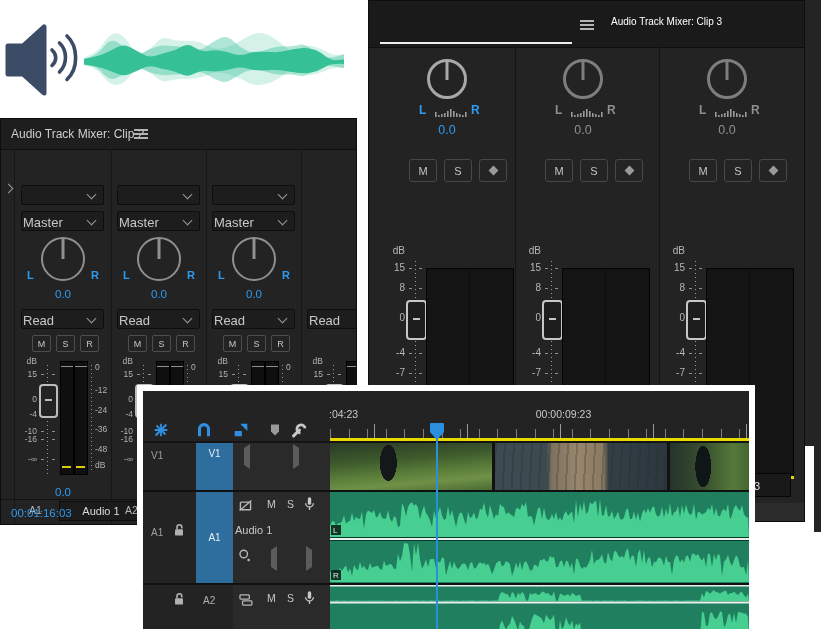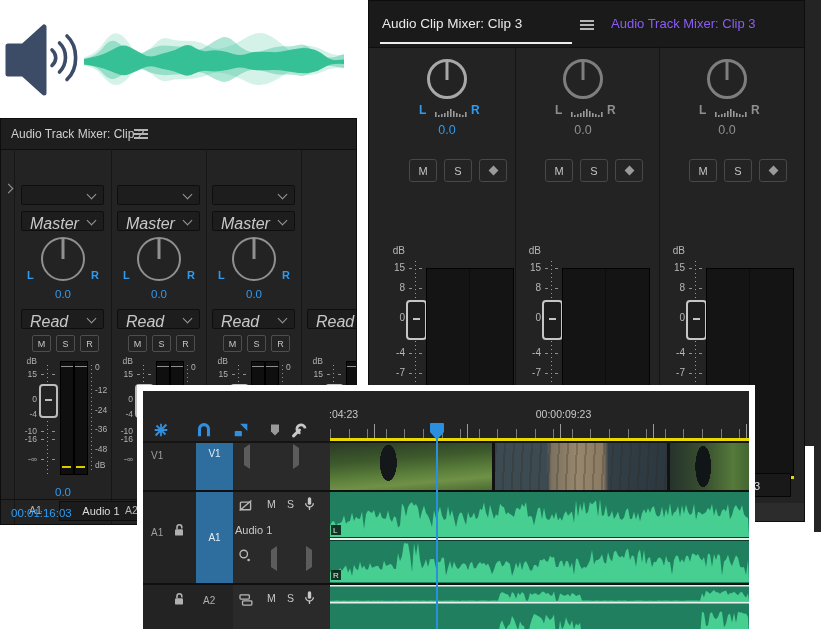--- a/index.html
+++ b/index.html
@@ -10,21 +10,21 @@
   
   .tm{left:0;top:118px;width:357px;height:407px;overflow:hidden;}
   .tm-head{position:absolute;left:0;top:0;width:100%;height:30px;background:#1e1e1e;border-bottom:1px solid #0e0e0e;}
   .tm-title{position:absolute;left:10px;top:8px;font-size:12px;color:#cfcfcf;}
   .burger{position:absolute;width:14px;height:10px;}
   .burger i{position:absolute;left:0;width:14px;height:2px;background:#b5b5b5;}
   .burger i:nth-child(1){top:0}.burger i:nth-child(2){top:4px}.burger i:nth-child(3){top:8px}
   .tm-strip{position:absolute;top:30px;width:96px;height:377px;}
   .vdiv{position:absolute;top:30px;width:1px;height:377px;background:#161616;}
   .dd{position:absolute;height:20px;background:#1d1d1d;border:1px solid #0e0e0e;border-radius:2px;box-sizing:border-box;}
-  .dd-t{position:absolute;left:8px;top:3px;font-size:16px;color:#c8c8c8;white-space:nowrap;font-style:italic;}
+  .dd-t{position:absolute;left:1px;top:3px;font-size:13px;color:#c8c8c8;white-space:nowrap;}
   .chev{position:absolute;right:8px;top:5px;width:6px;height:6px;border-right:1.5px solid #9a9a9a;border-bottom:1.5px solid #9a9a9a;transform:rotate(45deg);}
   .knob{position:absolute;border-radius:50%;border:2.5px solid #909090;box-sizing:border-box;}
   .knob .ptr{position:absolute;left:50%;top:0;width:3px;background:#909090;transform:translateX(-50%);}
   .lr{position:absolute;font-size:11px;font-weight:bold;color:#2f9bf0;}
   .val{position:absolute;left:0;width:100%;text-align:center;font-size:11.5px;color:#2f9bf0;}
   .msr{position:absolute;left:17px;display:flex;gap:5px;}
   .msr b{width:17px;height:15px;background:#232323;border:1px solid #4e4e4e;border-radius:2px;
          color:#c6c6c6;font-size:9px;font-weight:normal;display:flex;align-items:center;justify-content:center;}
   .tm-meter{position:absolute;left:0;top:210px;width:96px;height:125px;}
   .foot{position:absolute;top:352px;left:0;width:100%;}
@@ -32,21 +32,21 @@
   .tname{position:absolute;left:44px;top:0;width:82px;height:18px;background:#1b1b1b;border:1px solid #0d0d0d;
          color:#dadada;font-size:11px;text-align:center;line-height:18px;}
   .tm-status{position:absolute;left:0;top:380px;width:100%;height:27px;border-top:1px solid #101010;}
   .tm-tc{position:absolute;left:10px;top:7px;font-size:11.5px;color:#2f9bf0;}
   .railchev{position:absolute;left:4px;top:66px;width:6px;height:6px;border-right:1.6px solid #9a9a9a;border-top:1.6px solid #9a9a9a;transform:rotate(45deg);}
   
   .cm{left:368px;top:0;width:437px;height:522px;overflow:hidden;}
   .cm-tabs{position:absolute;left:0;top:0;width:100%;height:46px;background:#1a1a1a;border-bottom:1px solid #0e0e0e;}
   .tab-act{position:absolute;left:13px;top:15px;font-size:13.5px;color:#e8e8e8;white-space:nowrap;}
   .tab-under{position:absolute;left:11px;top:41px;width:192px;height:2px;background:#ededed;}
-  .tab-in{position:absolute;left:242px;top:15px;font-size:13px;color:#8b5cf6;white-space:nowrap;}
+  .tab-in{position:absolute;left:242px;top:15px;font-size:10px;color:#ffffff;white-space:nowrap;}
   .cm-strip{position:absolute;top:46px;width:136px;height:476px;}
   .cm-vdiv{position:absolute;top:46px;width:1px;height:456px;background:#151515;}
   .cm-knob{width:40px;height:40px;border-width:3px;}
   .cmbtn{position:absolute;top:158px;display:flex;gap:7px;left:30px;}
   .cmbtn .bx{width:26px;height:21px;background:#242424;border:1px solid #484848;border-radius:3px;
          color:#c4c4c4;font-size:11px;display:flex;align-items:center;justify-content:center;}
   .diam{width:7px;height:7px;background:#9a9a9a;transform:rotate(45deg);}
   .cm-meter{position:absolute;left:0;top:202px;width:136px;height:240px;}
   .dim .lr,.dim .val,.dim .panl{color:#8f8f8f !important;}
   .panl{position:absolute;font-size:12px;font-weight:bold;color:#2f9bf0;}
@@ -353,21 +353,20 @@
         </div>
     </div>
 
     <div class="tm-status">
       <span class="tm-tc">00:01:16:03</span>
     </div>
   </section>
 
   <section class="panel cm">
     <div class="cm-tabs">
-      <span class="tab-act">Audio Clip Mixer: Clip 3</span>
       <span class="burger" style="left:211px;top:19px;">
           <i></i>
           <i></i>
           <i></i>
         </span>
       <div class="tab-under"></div>
       <span class="tab-in">Audio Track Mixer: Clip 3</span>
     </div>
     <div class="cm-vdiv" style="left:146px"></div>
     <div class="cm-vdiv" style="left:290px"></div>

